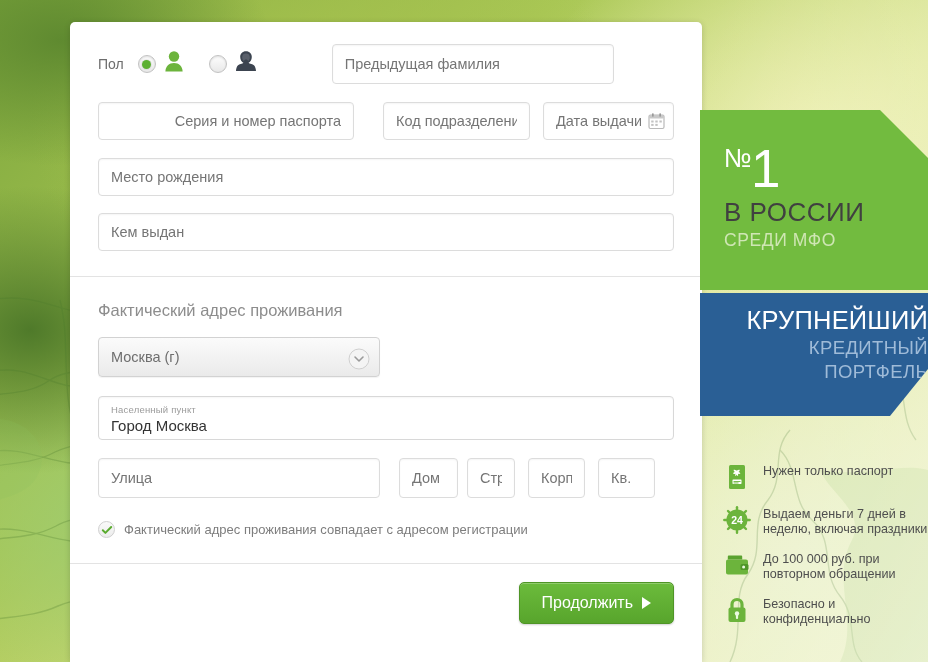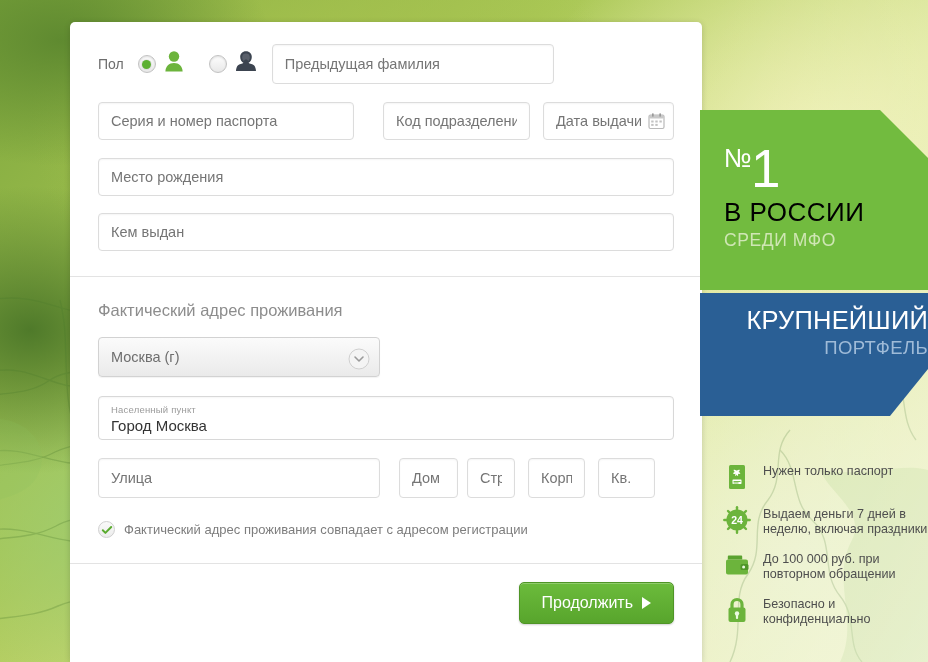--- a/index.html
+++ b/index.html
@@ -168,21 +168,21 @@
     text-align: right;
   }
   .no1 {
     color: #fff; font-size: 53px; line-height: 53px;
     font-weight: normal; letter-spacing: -1px;
     margin: 0; padding: 22px 0 0 24px;
     font-family: "Liberation Sans", sans-serif;
   }
   .no1 sup { font-size: 26px; vertical-align: 20px; }
   .ban-l2 {
-    color: #000000; font-size: 26px; letter-spacing: .5px;
+    color: #404040; font-size: 26px; letter-spacing: .5px;
     padding: 2px 0 0 24px; line-height: 30px;
   }
   .ban-l3 {
     color: #cfe6b4; font-size: 17.5px; letter-spacing: .6px;
     padding: 2px 0 0 24px; line-height: 22px;
   }
   .ban-b1 {
     color: #fff; font-size: 25.5px; letter-spacing: .2px;
     padding: 12px 0 0 20px; line-height: 30px;
   }
@@ -237,25 +237,25 @@
       </span>
 
       <span class="radio" style="margin-left:10px;"></span>
       <span class="gender-ico">
         <svg width="24" height="24" viewBox="0 0 24 24">
           <path d="M12 1.2c-3.6 0-5.8 2.5-5.8 5.7 0 2.8 1.6 5.2 3.2 5.8-.4.8-1.6 1.1-2.6 1.3-2.9.6-4.6 2.7-4.8 7h20c-.2-4.3-1.9-6.4-4.8-7-1-.2-2.2-.5-2.6-1.3 1.6-.6 3.2-3 3.2-5.8 0-3.2-2.2-5.7-5.8-5.7z" fill="#3c4450"></path>
           <path d="M12 3.4c2.3 0 3.6 1.2 3.8 3.4.2 1.9-.6 3.6-1.5 4.3-.4-1.1-1.3-1.6-2.3-1.6s-1.9.5-2.3 1.6c-.9-.7-1.7-2.4-1.5-4.3.2-2.2 1.5-3.4 3.8-3.4z" fill="#fff" opacity=".15"></path>
         </svg>
       </span>
 
-      <input class="inp" type="text" style="width: 282px; height: 40px; " placeholder="Предыдущая фамилия">
+      <input class="inp" type="text" style="width: 282px; height: 40px; margin-left: 60px;" placeholder="Предыдущая фамилия">
     </div>
 
     <div class="row" style="margin-top:18px;">
-      <input class="inp" type="text" style="width: 282px;" placeholder="Серия и номер паспорта">
+      <input class="inp" type="text" style="width: 282px; text-align: right;" placeholder="Серия и номер паспорта">
       <input class="inp" type="text" style="width: 147px; margin-left: 29px;" placeholder="Код подразделения">
       <span class="inp-with-icon" style="margin-left:13px;">
         <input class="inp" type="text" style="width: 131px; padding-right: 32px;" placeholder="Дата выдачи">
         <span class="fldicon">
           <svg width="17" height="17" viewBox="0 0 17 17">
             <rect x="1" y="2.5" width="15" height="13.5" rx="1.5" fill="#fff" stroke="#b9b9b9" stroke-width="1.2"></rect>
             <rect x="1" y="2.5" width="15" height="3.6" rx="1.5" fill="#c9c9c9"></rect>
             <rect x="4" y="0.8" width="1.7" height="3.4" rx=".7" fill="#9a9a9a"></rect>
             <rect x="11.3" y="0.8" width="1.7" height="3.4" rx=".7" fill="#9a9a9a"></rect>
             <g fill="#c2c2c2">
@@ -334,20 +334,21 @@
 <div id="banner">
   <div class="ban-green">
     <div class="no1">
       <sup>№</sup><span>1</span>
     </div>
     <div class="ban-l2">В РОССИИ</div>
     <div class="ban-l3">СРЕДИ МФО</div>
   </div>
   <div class="ban-blue">
     <div class="ban-b1">КРУПНЕЙШИЙ</div>
+    <div class="ban-b2">КРЕДИТНЫЙ</div>
     <div class="ban-b2">ПОРТФЕЛЬ</div>
   </div>
 </div>
 
 <div id="features">
 
   <div class="feat">
     <span class="feat-ico">
       <svg width="30" height="30" viewBox="0 0 30 30">
         <rect x="7" y="3" width="16" height="24" rx="1.5" fill="#6cb43c"></rect>

